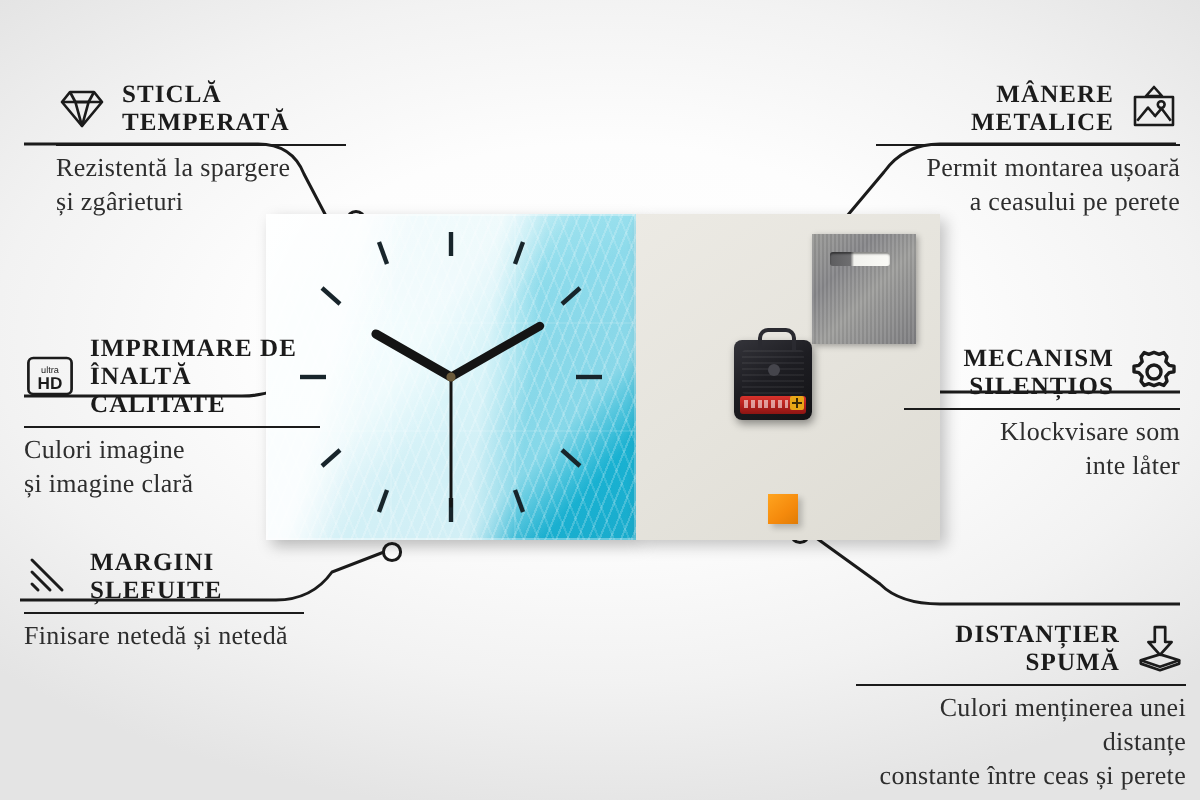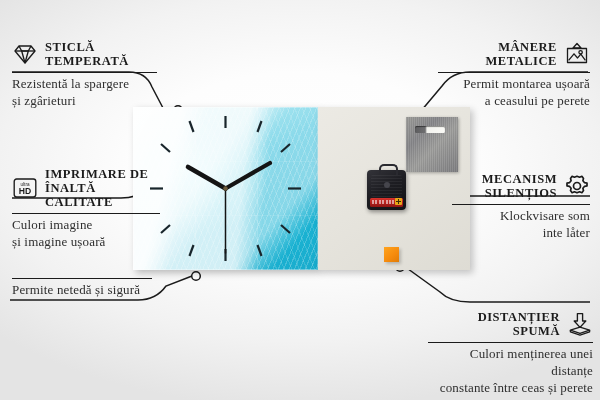--- a/index.html
+++ b/index.html
@@ -199,21 +199,21 @@
       <div class="face"></div>
       <div class="shaft"></div>
       <div class="batt">
         <div class="lbl"></div>
         <div class="plus"></div>
       </div>
     </div>
     <div id="foam"></div>
   </div>
 
-  <div class="feat left" style="left:12px;top:40px;width:145px;">
+  <div class="feat left" style="left:28px;top:40px;width:145px;">
     <div class="row">
       <svg class="ic" viewBox="0 0 26 26">
         <g fill="none" stroke="#1b1b1b" stroke-width="1.35" stroke-linejoin="round">
           <path d="M3 10 L7 5 H19 L23 10 L13 22 Z"></path>
           <path d="M3 10 H23"></path>
             <path d="M7 5 L9.7 10 L13 22"></path>
             <path d="M19 5 L16.3 10 L13 22"></path>
           <path d="M9.7 10 H16.3"></path>
         </g>
       </svg>
@@ -235,28 +235,40 @@
         <text x="13" y="11.4" font-family="Liberation Sans, sans-serif" font-size="4.6" text-anchor="middle" fill="#1b1b1b">ultra</text>
         <text x="13" y="19.3" font-family="Liberation Sans, sans-serif" font-size="8.6" font-weight="bold" text-anchor="middle" fill="#1b1b1b">HD</text>
       </svg>
       <div>
         <div class="ttl"><span>IMPRIMARE DE</span><br><span>ÎNALTĂ CALITATE</span></div>
       </div>
     </div>
     <div class="rule" style="width:148px;"></div>
     <div class="sub">
       <span>Culori imagine</span><br>
-      <span>și imagine ușoară</span>
+      <span>și imagine clară</span>
     </div>
   </div>
 
   <div class="feat left" style="left:12px;top:274px;width:140px;">
+    <div class="row">
+      <svg class="ic" viewBox="0 0 26 26">
+        <g stroke="#1b1b1b" stroke-width="1.5" stroke-linecap="round">
+          <line x1="4" y1="5" x2="19" y2="20"></line>
+          <line x1="4" y1="11" x2="13" y2="20"></line>
+          <line x1="4" y1="17" x2="7" y2="20"></line>
+        </g>
+      </svg>
+      <div>
+        <div class="ttl"><span>MARGINI</span><br><span>ȘLEFUITE</span></div>
+      </div>
+    </div>
     <div class="rule" style="width:140px;"></div>
     <div class="sub">
-      <span>Permite netedă și sigură</span>
+      <span>Finisare netedă și netedă</span>
     </div>
   </div>
 
   <div class="feat right" style="right:10px;top:172px;width:138px;">
     <div class="row">
       <div>
         <div class="ttl"><span>MECANISM</span><br><span>SILENȚIOS</span></div>
       </div>
       <svg class="ic" viewBox="0 0 26 26">
         <g fill="none" stroke="#1b1b1b" stroke-width="1.7" stroke-linejoin="round">

